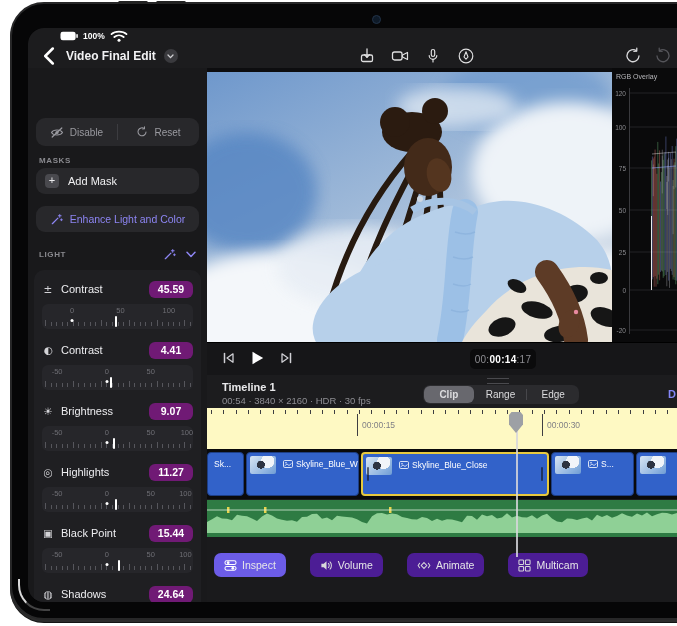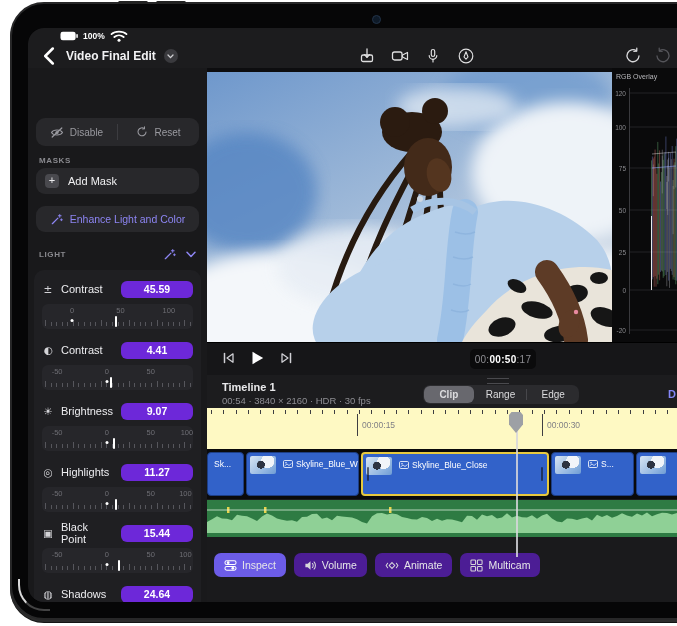--- a/index.html
+++ b/index.html
@@ -47,22 +47,22 @@
            display:flex;align-items:center;justify-content:center;gap:7px;color:var(--accent);font-size:10.5px;}
   .light-row{position:absolute;top:180px;left:11px;right:11px;display:flex;align-items:center;}
   .light-row .sp{flex:1;}
   .light-row .ic{margin-left:10px;display:flex;align-items:center;}
   .sliders-card{position:absolute;top:202px;left:6px;right:6px;bottom:0;background:#1f1f22;
                 border-radius:10px 10px 0 0;padding:6px 8px;overflow:hidden;box-sizing:border-box;}
   .slider-block{height:58px;position:relative;}
   .sb-row{display:flex;align-items:center;gap:7px;height:20px;margin-top:3px;}
   .p-icon{font-family:"DejaVu Sans",sans-serif;color:#d4d4d8;font-size:10.5px;width:12px;text-align:center;}
   .p-name{color:#ededf0;font-size:11px;flex:1;}
-  .val-box{min-width:32px;height:17px;background:#6d28d9;border-radius:6px;color:#fff;font-size:10.5px;font-weight:700;
-           display:flex;align-items:center;justify-content:center;padding:0 20px;}
+  .val-box{min-width:32px;height:17px;background:#701a75;border-radius:6px;color:#fff;font-size:10.5px;font-weight:700;
+           display:flex;align-items:center;justify-content:center;padding:0 6px;}
   .ruler{margin-top:5px;height:25px;background:#26262a;border-radius:6px;position:relative;overflow:hidden;}
   .ruler-label{position:absolute;top:2px;transform:translateX(-50%);color:#6e6e74;font-size:7.5px;}
   .tick{position:absolute;bottom:3px;width:1px;background:#56565c;}
   .dot{position:absolute;bottom:7px;width:3px;height:3px;border-radius:50%;background:#fff;transform:translateX(-50%);}
   .marker{position:absolute;bottom:2px;width:2px;height:11px;border-radius:1px;background:#fff;transform:translateX(-50%);}
   
   .preview-row{position:absolute;top:0;left:0;right:0;height:274px;display:flex;}
   .viewer{width:405px;background:#0d0d0f;position:relative;flex:none;}
   .viewer svg{position:absolute;top:4px;left:0;}
   .scope{flex:1;background:#0a0a0b;position:relative;}
@@ -95,21 +95,21 @@
   .thumb{width:26px;height:18px;border-radius:2px;flex:none;margin-right:4px;
          background:radial-gradient(circle at 42% 48%, #2e3442 0 22%, transparent 23%),
                     radial-gradient(circle at 68% 30%, #f2f5f9 0 30%, transparent 31%),
                     linear-gradient(135deg,#d7e4f2,#8fb4e0 70%,#6f9cd4);}
   .clip-label{color:#fff;font-size:8.5px;white-space:nowrap;margin-top:3px;margin-left:3px;}
   .notch{position:absolute;top:50%;margin-top:-7px;width:2px;height:14px;background:rgba(15,18,28,.6);border-radius:1px;}
   .audio{position:absolute;top:125px;left:0;right:0;height:37px;background:var(--audiogreen);}
   .playhead-line{position:absolute;left:309px;top:40px;width:1.5px;height:142px;background:rgba(215,215,220,.85);z-index:6;}
   .playhead-handle{position:absolute;left:302px;top:37px;width:14px;height:21px;background:#9da0a5;z-index:7;
      clip-path:polygon(18% 0,82% 0,100% 14%,100% 60%,50% 100%,0 60%,0 14%);}
-  .tools{position:absolute;top:178px;left:7px;display:flex;gap:8px;}
+  .tools{position:absolute;top:178px;left:7px;display:flex;gap:24px;}
   .tool{height:24px;border-radius:7px;background:#4c1d95;color:#e6e6e8;font-size:10.5px;
         display:flex;align-items:center;gap:5px;padding:0 10px;}
   .tool.active{background:var(--inspect);}
 </style>
 </head>
 <body>
 
 <div class="stage" style="--accent: #8d85f3; --inspect: #6c5ce7; --clipblue: #3262c9; --selyellow: #e7c93f; --audiogreen: #2e7b43;">
   <div class="device">
     <div class="bump" style="left:106px;width:30px;"></div>
@@ -589,21 +589,21 @@
               <svg width="13" height="14" viewBox="0 0 13 14">
                 <polygon points="1.5,0.8 12.2,7 1.5,13.2" fill="#fff"></polygon>
               </svg>
               <svg width="11" height="12" viewBox="0 0 11 12">
                 <line x1="9.5" y1="1.5" x2="9.5" y2="10.5" stroke="#d0d0d4" stroke-width="1.5" stroke-linecap="round"></line>
                 <polygon points="1,1.8 7,6 1,10.2" fill="none" stroke="#d0d0d4" stroke-width="1.3" stroke-linejoin="round"></polygon>
               </svg>
             </div>
             <div class="timecode">
               <span class="tc-dim">00:</span>
-                <span class="tc-main">00:50</span>
+                <span class="tc-main">00:14</span>
                 <span class="tc-dim">:17</span>
             </div>
           </div>
 
           <div class="timeline">
             <div class="tl-head">
               <div class="tl-handle"></div>
               <div class="tl-title">Timeline 1</div>
               <div class="tl-meta">00:54 · 3840 × 2160 · HDR · 30 fps</div>
               <div class="segmented" id="modes">

